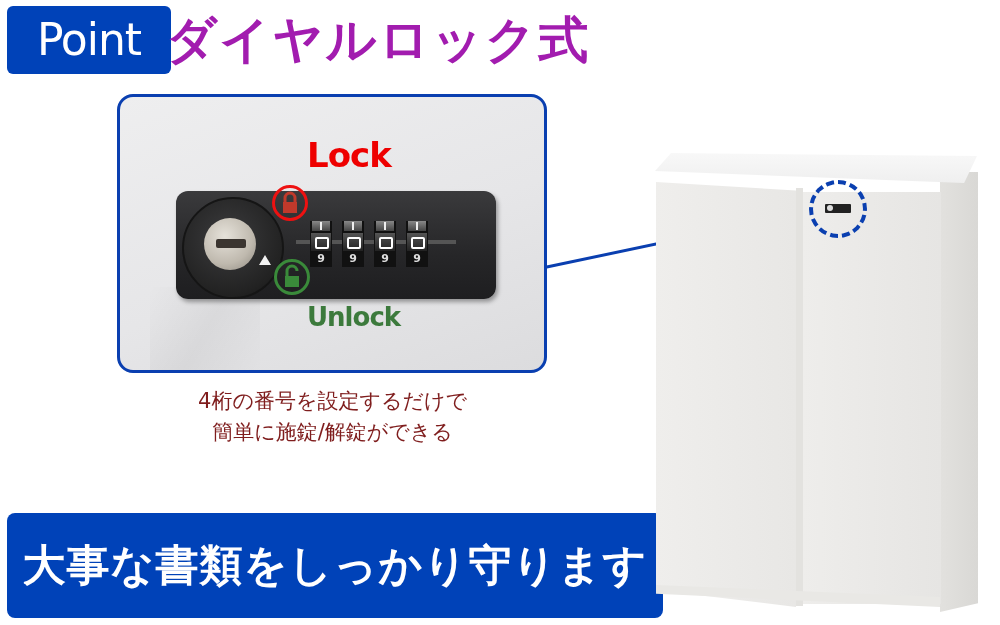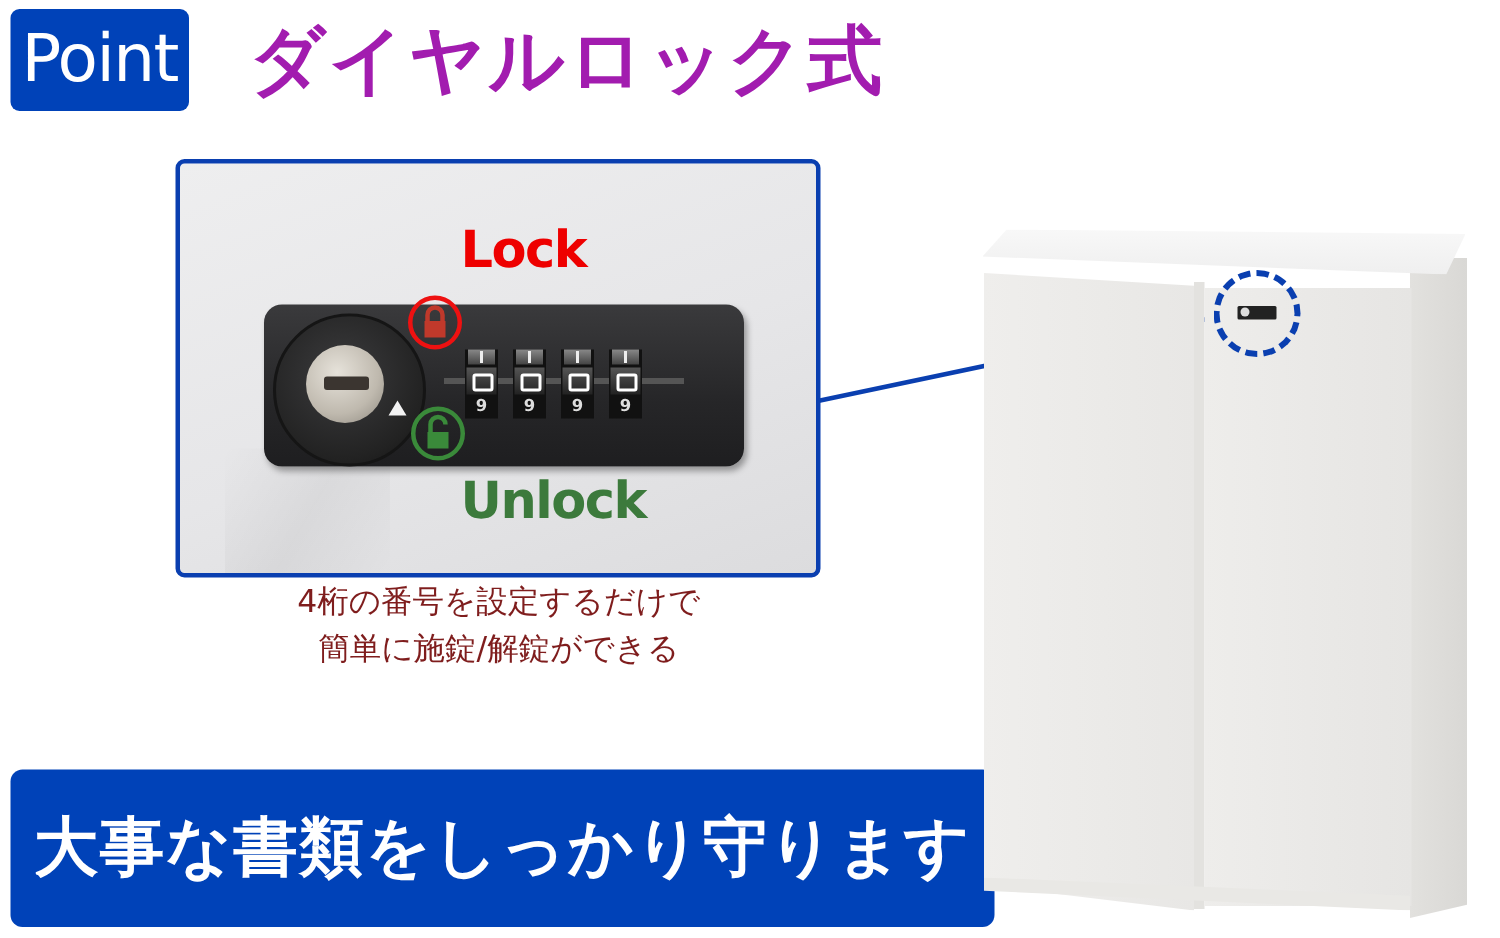--- a/index.html
+++ b/index.html
@@ -1,33 +1,33 @@
 <!DOCTYPE html>
 <html><head>
 <meta charset="utf-8">
 <style>
   html, body { margin:0; padding:0; }
   body { width:1000px; height:625px; background:#ffffff; position:relative; overflow:hidden;
          font-family:"DejaVu Sans", sans-serif; }
   .abs { position:absolute; }
 
   
-  .point-badge { left:7px; top:6px; width:119px; height:68px; background:#0042b8; border-radius:6px;
+  .point-badge { left:7px; top:6px; width:164px; height:68px; background:#0042b8; border-radius:6px;
                  color:#fff; font-family:"DejaVu Sans", sans-serif; font-size:44px; line-height:68px;
                  text-align:center; letter-spacing:-1px; }
   .title { left:166px; top:4px; height:72px; font-size:50px; line-height:72px; font-weight:bold; color:#a21caf;
            letter-spacing:2px; }
 
   
-  .panel { left:117px; top:106px; width:424px; height:273px; border:3px solid #0a3fb0; border-radius:6px;
+  .panel { left:117px; top:94px; width:424px; height:273px; border:3px solid #0a3fb0; border-radius:16px;
            background:linear-gradient(160deg,#eeeeef 0%,#e6e6e8 55%,#dcdcde 100%); overflow:hidden; }
   .shadow { left:30px; top:190px; width:110px; height:90px; background:linear-gradient(120deg,rgba(0,0,0,0) 0%,rgba(0,0,0,0.05) 50%,rgba(0,0,0,0) 100%); }
   .lock-text { font-family:"DejaVu Sans", sans-serif; font-weight:bold; }
   .lock-label { left:187px; top:38px; font-size:34px; color:#ee0000; letter-spacing:-1px; }
-  .unlock-label { left:187px; top:205px; font-size:34px; color:#3c7a3c; letter-spacing:-1px; }
+  .unlock-label { left:187px; top:205px; font-size:26px; color:#3c7a3c; letter-spacing:-1px; }
 
   .lock-body { left:56px; top:94px; width:320px; height:108px; background:linear-gradient(180deg,#3a3a3c 0%,#262628 60%,#1e1e20 100%);
                border-radius:12px; box-shadow:2px 3px 4px rgba(0,0,0,0.35); }
   .knob { left:62px; top:100px; width:98px; height:98px; border-radius:50%;
           background:radial-gradient(circle at 45% 40%,#3c3c3e 0%,#222 70%,#111 100%); border:2px solid #151515; }
   .key-cyl { left:84px; top:121px; width:52px; height:52px; border-radius:50%;
              background:radial-gradient(circle at 40% 35%,#e6e2da 0%,#bfb9ae 60%,#8c877e 100%); }
   .key-slot { left:96px; top:142px; width:30px; height:9px; background:#3b3530; border-radius:2px; }
   .tri { left:139px; top:158px; width:0; height:0; border-left:6px solid transparent; border-right:6px solid transparent;
          border-bottom:10px solid #f2f2f2; }

